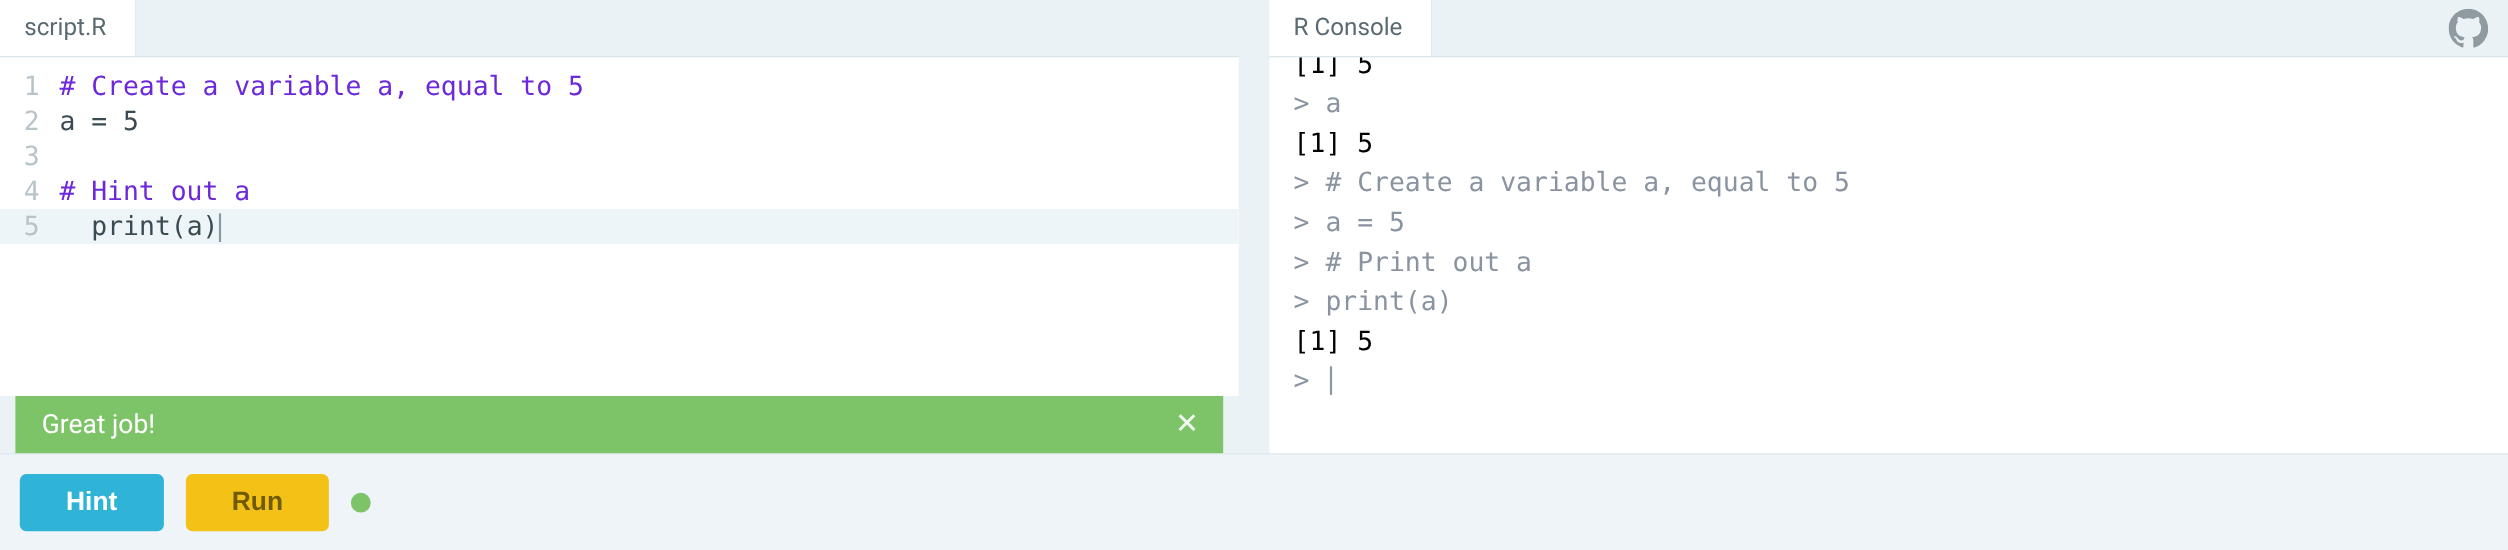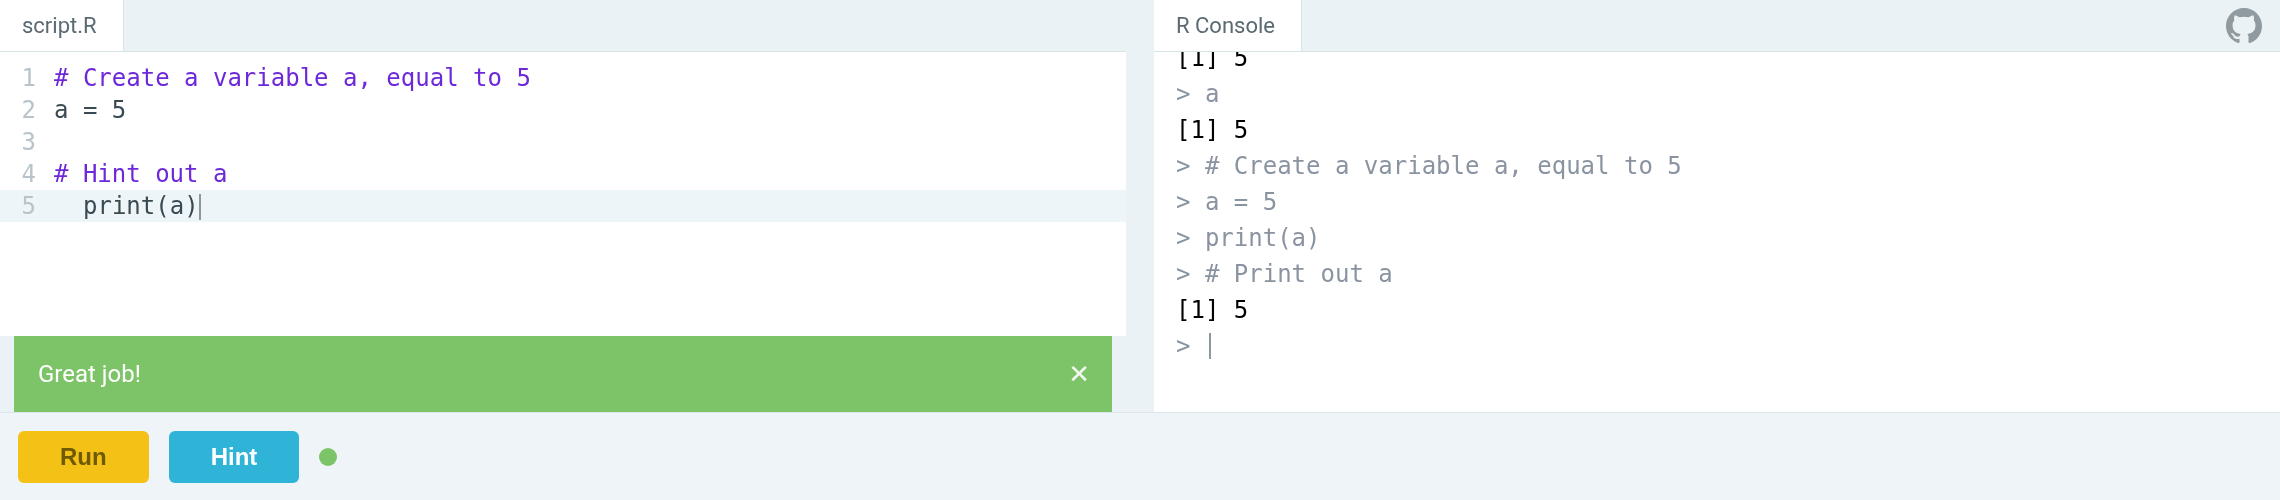--- a/index.html
+++ b/index.html
@@ -90,21 +90,21 @@
     width: 2px;
     height: 26px;
     background: #8a98a0;
     vertical-align: text-bottom;
     margin-left: 0px;
     animation: blink 1.1s step-start infinite;
   }
   @keyframes blink { 50% { opacity: 0; } }
 
   .feedback-bar {
-    height: 76px;
+    height: 52px;
     background: #7dc468;
     color: #ffffff;
     display: flex;
     align-items: center;
     padding: 0 24px;
     font-size: 24px;
     position: relative;
     margin: 0 14px;
   }
   .feedback-close {
@@ -237,31 +237,31 @@
                      c0-4.42-3.58-8-8-8z"></path>
           </svg>
         </span>
       </div>
       <div class="console-body" id="console-body">
           <div class="cons-line cons-out" style="margin-top: -18px;">[1] 5</div>
           <div class="cons-line">&gt; a</div>
           <div class="cons-line cons-out">[1] 5</div>
           <div class="cons-line">&gt; # Create a variable a, equal to 5</div>
           <div class="cons-line">&gt; a = 5</div>
+          <div class="cons-line">&gt; # Print out a</div>
           <div class="cons-line">&gt; print(a)</div>
-          <div class="cons-line">&gt; # Print out a</div>
           <div class="cons-line cons-out">[1] 5</div>
           <div class="cons-line">&gt; <span class="cons-cursor"></span></div>
         </div>
     </div>
 
   </div>
 
   <div class="footer">
+    <button class="btn btn-hint">
+      <span>Hint</span>
+    </button>
     <button class="btn btn-run">
       <span>Run</span>
-    </button>
-    <button class="btn btn-hint">
-      <span>Hint</span>
     </button>
     <span class="status-dot"></span>
   </div>
 </div>
 
 </body></html>

